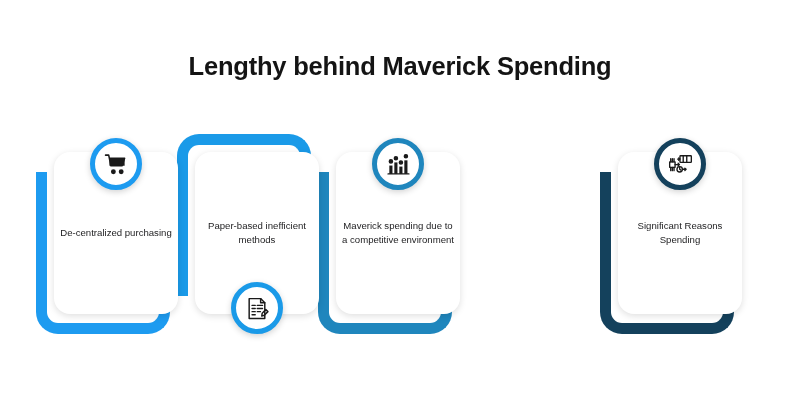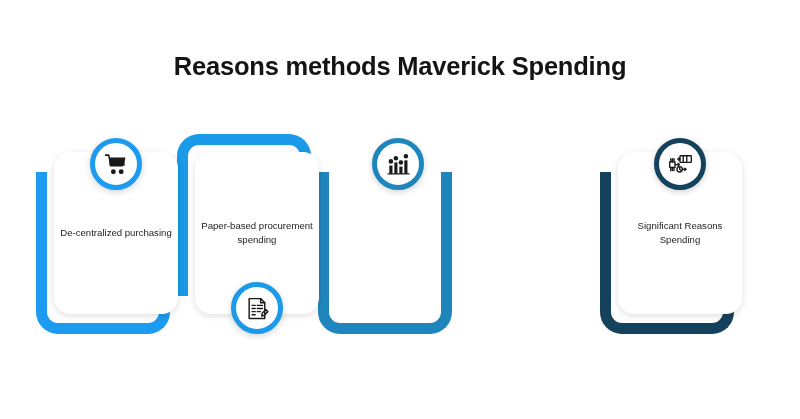--- a/index.html
+++ b/index.html
@@ -122,21 +122,21 @@
 
   .icon-badge svg {
     width: 25px;
     height: 25px;
     display: block;
   }
 </style>
 </head>
 <body>
 
-<div class="page-title">Reasons methods Maverick Spending</div>
+<div class="page-title">Lengthy behind Maverick Spending</div>
 
 <div class="flow">
 
   <div class="card-slot" style="left:32px;">
     <div class="bracket down" style="border-color:#1d9bf0;"></div>
     <div class="card">
       <div class="card-label">De-centralized purchasing</div>
     </div>
     <div class="icon-badge top" style="border-color:#1d9bf0;">
       <svg viewBox="0 0 24 24" fill="none" stroke="#1a1a1a" stroke-width="1.5" stroke-linecap="round" stroke-linejoin="round">
@@ -144,35 +144,38 @@
         <rect x="5.2" y="6" width="14.6" height="7.2" fill="#1a1a1a" stroke="none"></rect>
         <circle cx="9" cy="19" r="1.6" fill="#1a1a1a"></circle>
         <circle cx="16.5" cy="19" r="1.6" fill="#1a1a1a"></circle>
       </svg>
     </div>
   </div>
 
   <div class="card-slot" style="left:173px;">
     <div class="bracket up" style="border-color:#1a9ae8;"></div>
     <div class="card">
-      <div class="card-label">Paper-based procurement spending</div>
+      <div class="card-label">Paper-based inefficient methods</div>
     </div>
     <div class="icon-badge bottom" style="border-color:#1a9ae8;">
       <svg viewBox="0 0 24 24" fill="none" stroke="#1a1a1a" stroke-width="1.4" stroke-linecap="round" stroke-linejoin="round">
         <path d="M4 2.5h11l4 4v15H4z"></path>
         <path d="M15 2.5v4h4"></path>
         <path d="M6.8 9h3M6.8 12h3M6.8 15h3M6.8 18h3"></path>
         <path d="M11.8 9h5M11.8 12h5M11.8 15h3"></path>
         <path d="M16.5 16.5l3.5-3.5 2 2-3.5 3.5-2.4.7z"></path>
       </svg>
     </div>
   </div>
 
   <div class="card-slot" style="left:314px;">
     <div class="bracket down" style="border-color:#1f86bd;"></div>
+    <div class="card">
+      <div class="card-label">Maverick spending due to a competitive environment</div>
+    </div>
     <div class="icon-badge top" style="border-color:#1f86bd;">
       <svg viewBox="0 0 24 24" fill="none" stroke="#1a1a1a" stroke-width="1.4" stroke-linecap="round" stroke-linejoin="round">
         <path d="M2 21h20"></path>
         <rect x="3.2" y="13" width="3" height="8" fill="#1a1a1a" stroke="none"></rect>
         <rect x="8" y="10" width="3" height="11" fill="#1a1a1a" stroke="none"></rect>
         <rect x="12.8" y="14" width="3" height="7" fill="#1a1a1a" stroke="none"></rect>
         <rect x="17.6" y="8" width="3" height="13" fill="#1a1a1a" stroke="none"></rect>
         <circle cx="4.7" cy="9" r="1.5" fill="#1a1a1a"></circle>
         <circle cx="9.5" cy="6" r="1.5" fill="#1a1a1a"></circle>
         <circle cx="14.3" cy="10" r="1.5" fill="#1a1a1a"></circle>

